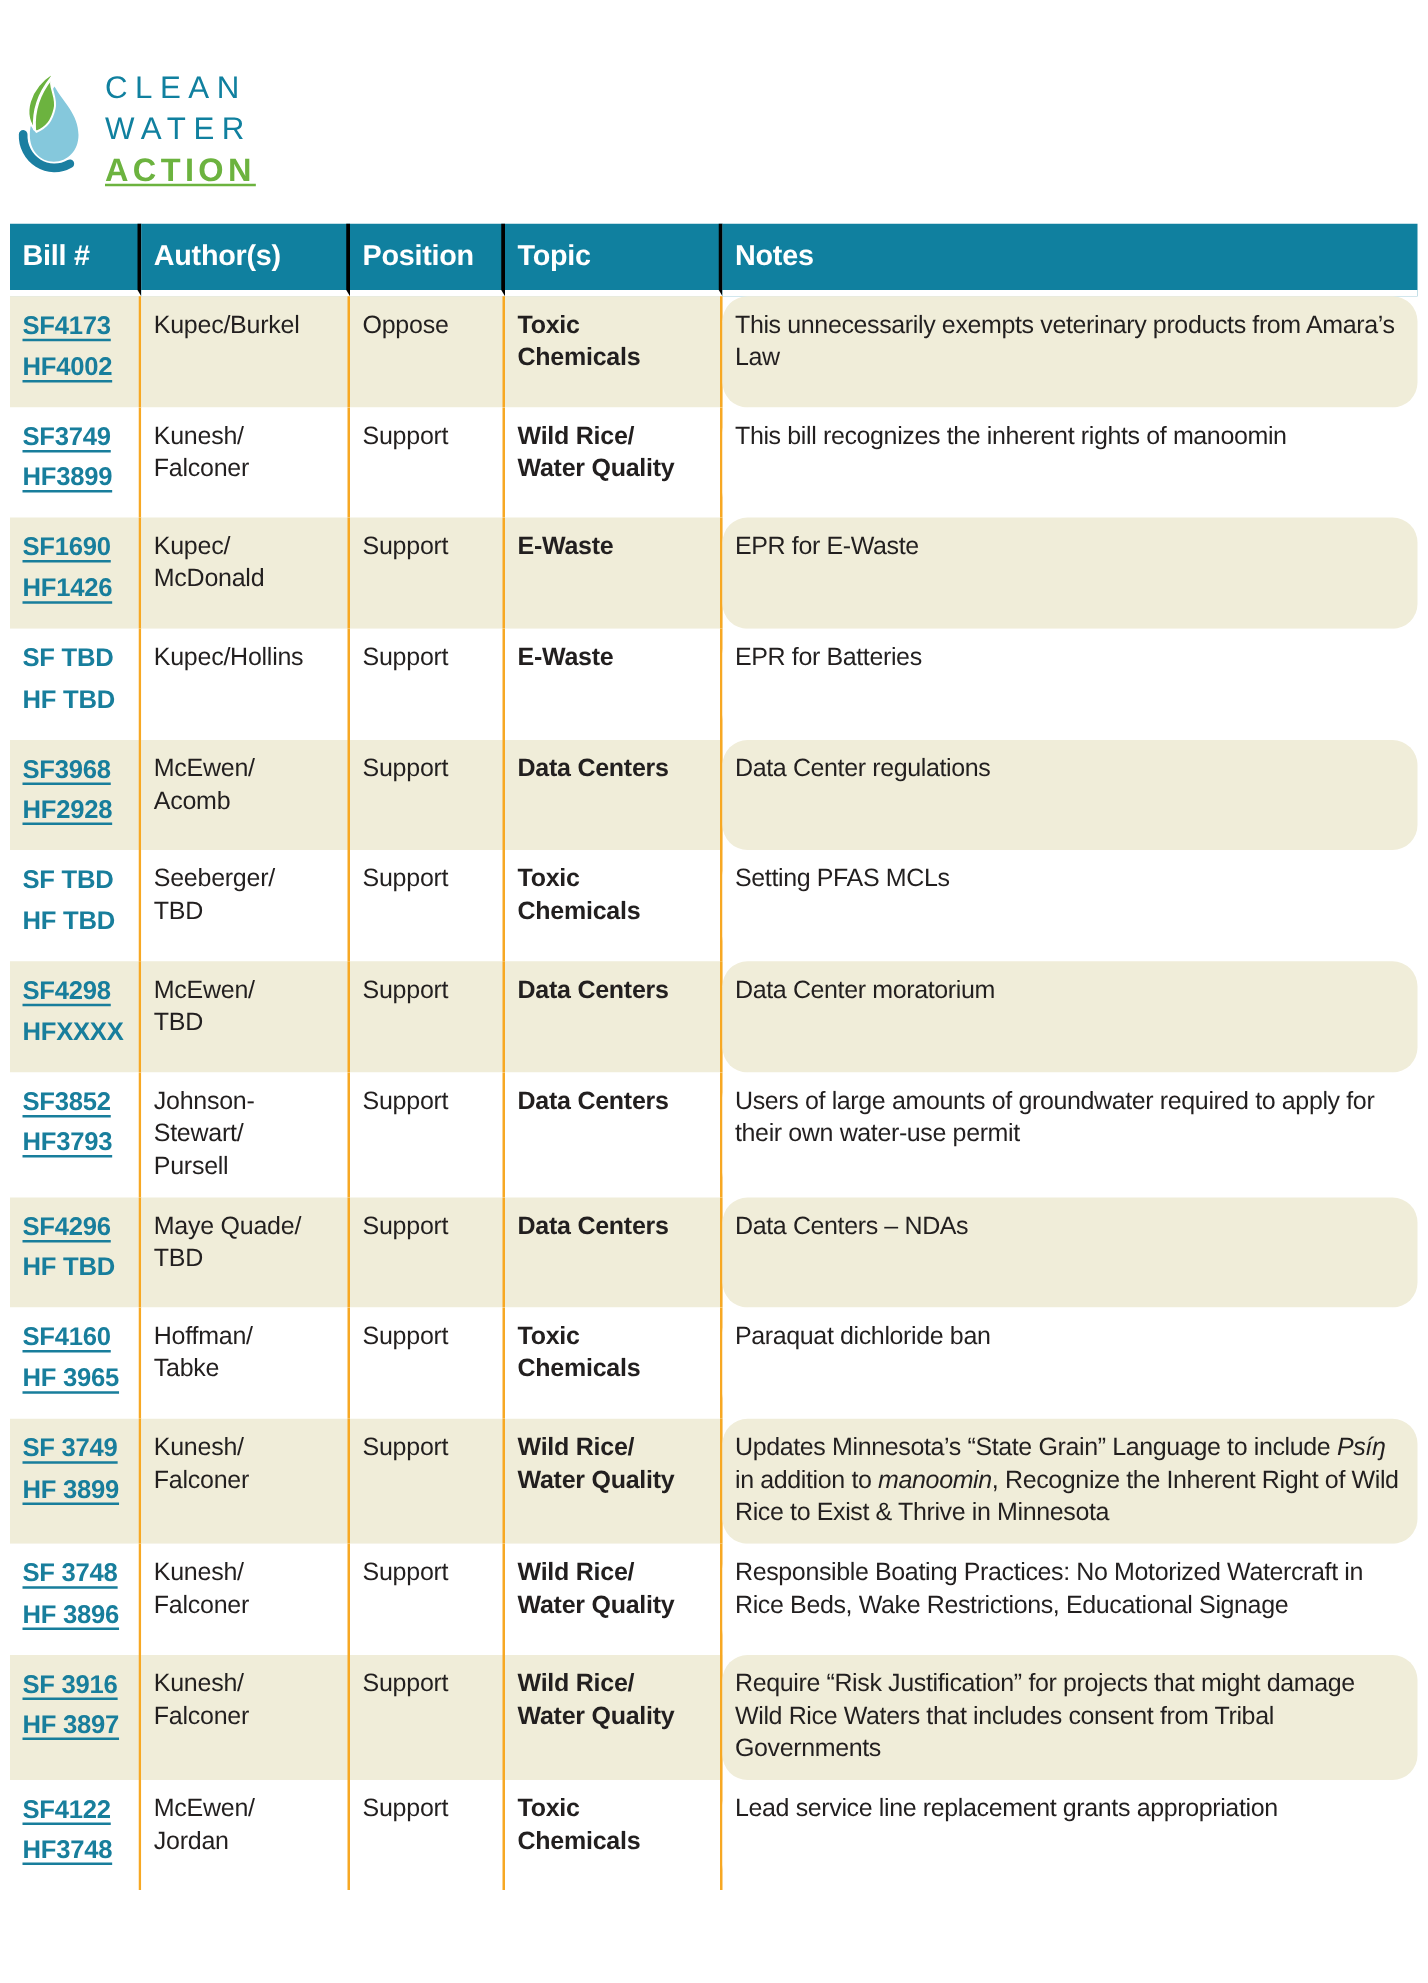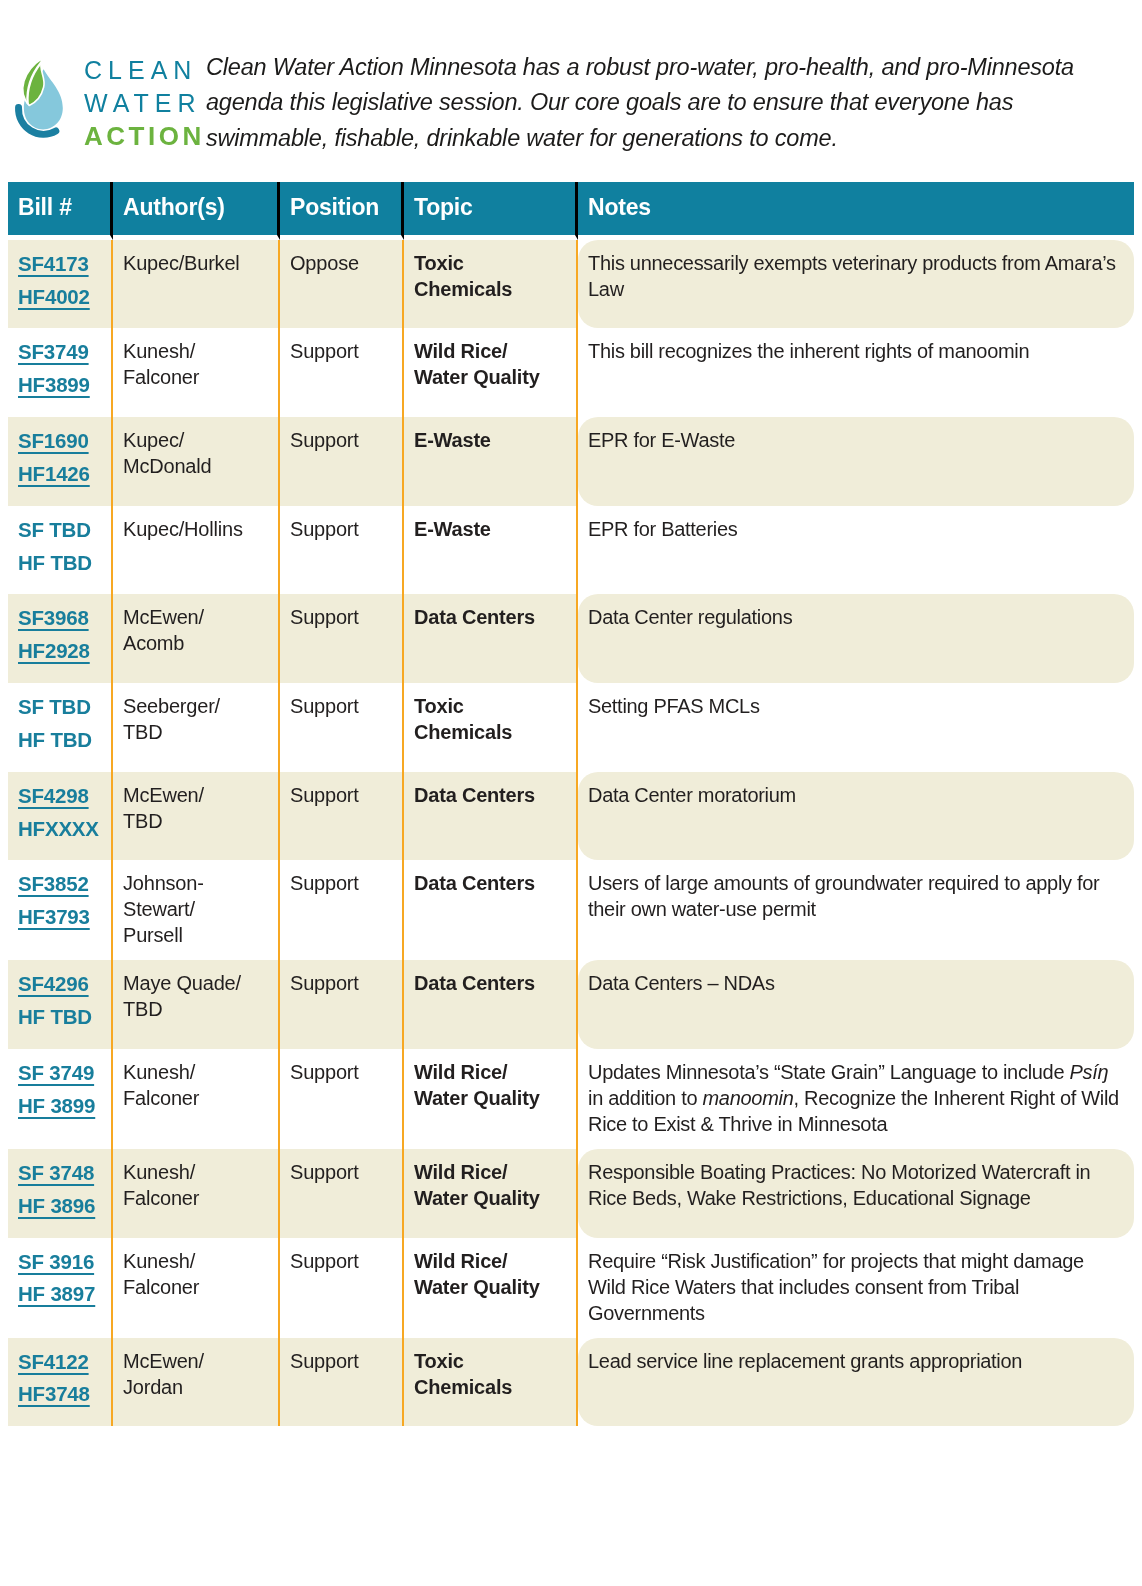--- a/index.html
+++ b/index.html
@@ -17,38 +17,40 @@
     min-height:1586px;
     font-family:"Liberation Sans", sans-serif;
     color:var(--text-dark);
   }
   .page{width:1142px;position:relative;}
 
   
   .masthead{
     display:flex;
     align-items:flex-start;
+    gap:22px;
     padding:48px 46px 0 10px;
   }
   .logo{display:flex;align-items:flex-start;gap:10px;width:196px;flex:0 0 auto;}
   .logo-drop{width:64px;height:102px;flex:0 0 auto;}
   .logo-words{display:flex;flex-direction:column;margin-top:6px;}
   .logo-word{
     font-size:25px;
     letter-spacing:6px;
     line-height:33px;
     color:var(--header-teal);
     font-weight:400;
     white-space:nowrap;
   }
   .logo-word.action{
     color:var(--logo-green);
     font-weight:bold;
     letter-spacing:3.5px;
     font-size:26px;
+    text-decoration:underline;
   }
   .intro{
     flex:1;
     margin:2px 0 0 0;
     font-style:italic;
     font-size:23.5px;
     line-height:1.5;
     letter-spacing:-0.2px;
     color:#1c1b1a;
   }
@@ -122,21 +124,20 @@
         <path d="M36,92 C12,66 26,26 60,4 C52,26 68,38 63,58 C59,75 52,85 36,92 Z" fill="#6cb33f" stroke="#ffffff" stroke-width="3"></path>
 
         <path d="M33,88 C31,58 42,32 58,12" stroke="#ffffff" stroke-width="4.5" fill="none" stroke-linecap="round"></path>
       </svg>
       <div class="logo-words">
         <span class="logo-word">CLEAN</span>
         <span class="logo-word">WATER</span>
         <span class="logo-word action">ACTION</span>
       </div>
     </div>
-    <p class="intro">Clean Water Action Minnesota has a robust pro-water, pro-health, and pro-Minnesota agenda this legislative session. Our core goals are to ensure that everyone has swimmable, fishable, drinkable water for generations to come.</p>
   </header>
 
   <table class="bills">
     <colgroup>
       <col style="width:105px">
       <col style="width:167px">
       <col style="width:124px">
       <col style="width:174px">
       <col>
     </colgroup>
@@ -282,20 +283,36 @@
             <span class="author-line">TBD</span>
           </td>
     <td class="position-cell">Support</td>
     <td class="topic-cell">
             <span class="topic-line">Data Centers</span>
           </td>
     <td class="notes-cell"><span>Data Centers – NDAs</span></td>
   </tr>
         <tr>
     <td class="bill-cell">
+            <a class="bill-line bill-link" href="#">SF4160</a>
+            <a class="bill-line bill-link" href="#">HF 3965</a>
+          </td>
+    <td class="authors-cell">
+            <span class="author-line">Hoffman/</span>
+            <span class="author-line">Tabke</span>
+          </td>
+    <td class="position-cell">Support</td>
+    <td class="topic-cell">
+            <span class="topic-line">Toxic</span>
+            <span class="topic-line">Chemicals</span>
+          </td>
+    <td class="notes-cell"><span>Paraquat dichloride ban</span></td>
+  </tr>
+        <tr>
+    <td class="bill-cell">
             <a class="bill-line bill-link" href="#">SF 3749</a>
             <a class="bill-line bill-link" href="#">HF 3899</a>
           </td>
     <td class="authors-cell">
             <span class="author-line">Kunesh/</span>
             <span class="author-line">Falconer</span>
           </td>
     <td class="position-cell">Support</td>
     <td class="topic-cell">
             <span class="topic-line">Wild Rice/</span>

